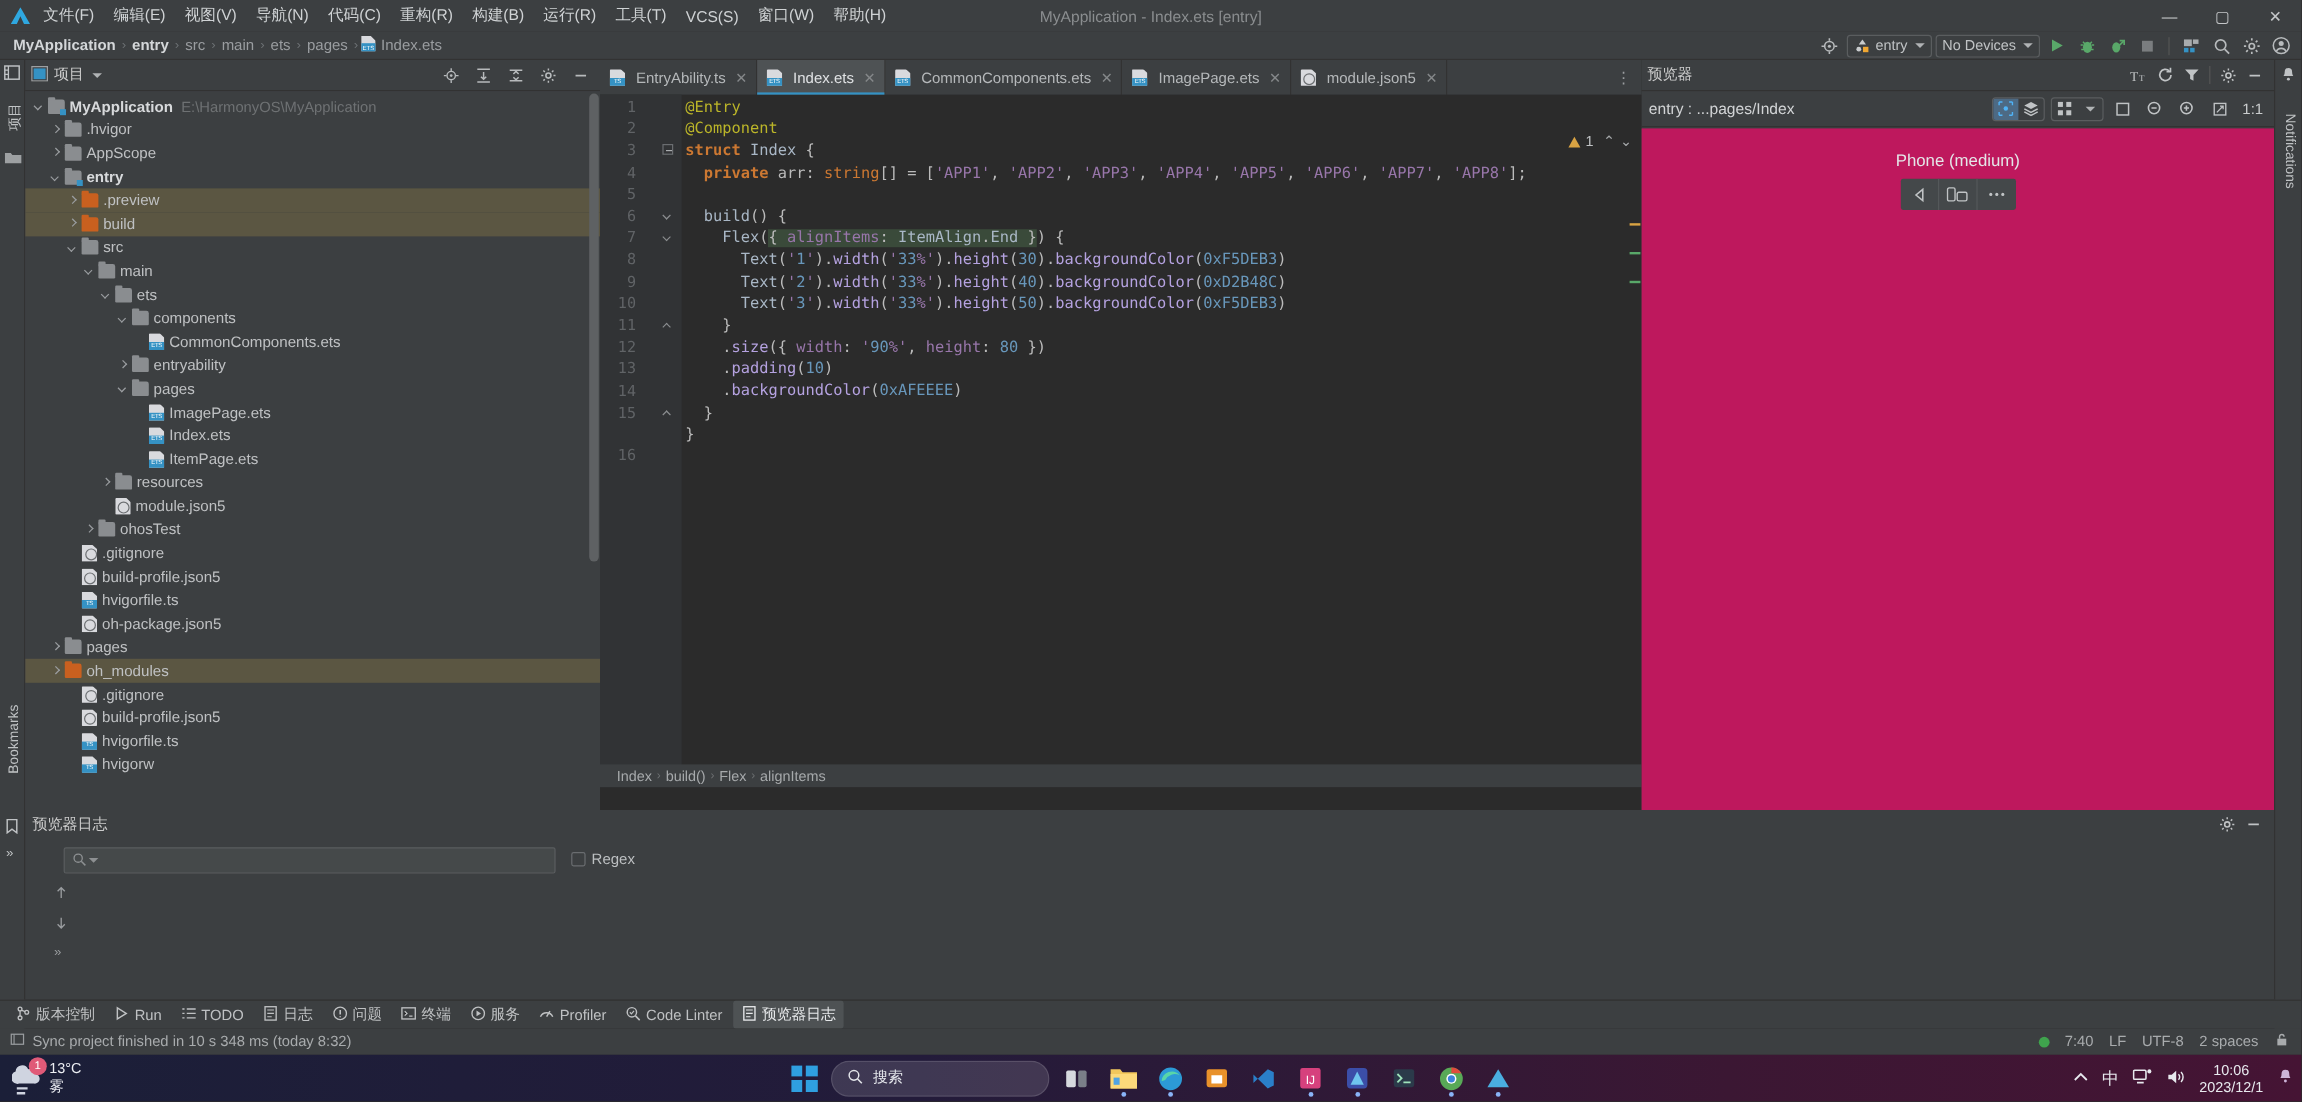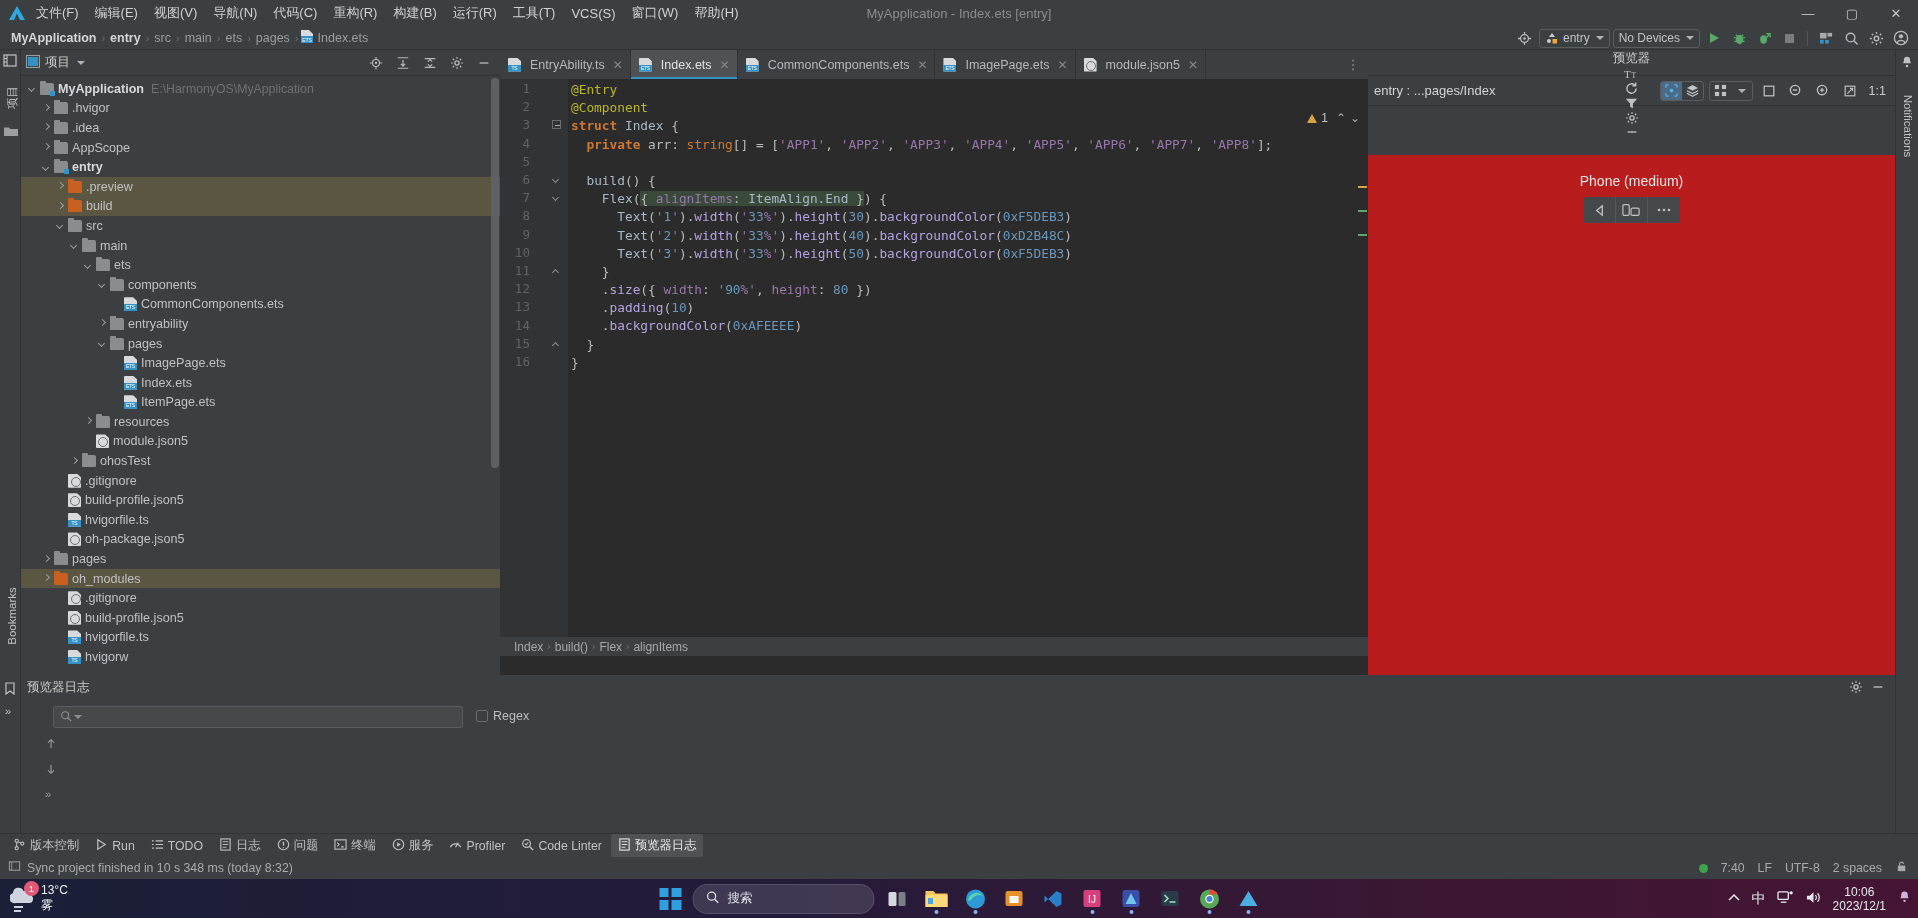--- a/index.html
+++ b/index.html
@@ -114,30 +114,30 @@
     border-bottom:9px solid #d9a343; position:relative;}
   .markbar{ position:absolute; right:0; top:45px; width:11px; height:560px; }
   .mark{ position:absolute; right:1px; width:9px; height:2px; }
 
   .bcrumbs{ position:absolute; left:0; bottom:0; width:868px; height:19px; background:#3c3f41;
     display:flex; align-items:center; padding-left:14px; font-size:12px; color:#a6a9ab; gap:4px;}
   .bcrumbs .s{ color:#6c6f71; font-size:10px; }
 
   
   .previewer{ position:absolute; left:1368px; top:50px; width:527px; height:625px; background:#3c3f41; }
-  .pv-head{ height:26px; display:flex; align-items:center; padding:0 5px; border-bottom:1px solid #323232;flex-direction:column; }
+  .pv-head{ height:26px; display:flex; align-items:center; padding:0 5px; border-bottom:1px solid #323232; }
   .pv-title{ color:#ccc; font-size:12.5px; }
   .pv-bar2{ height:30px; display:flex; align-items:center; padding:0 6px; gap:5px;
     border-bottom:1px solid #323232; }
   .pv-path{ color:#d2d4d6; font-size:13px; }
   .seg{ display:flex; border:1px solid #5a5d5f; border-radius:3px; overflow:hidden; height:20px; }
   .seg div{ width:21px; display:flex; align-items:center; justify-content:center; }
   .seg div.on{ background:#4d6a84; }
-  .pv-body{ position:absolute; left:0; top:57px; width:527px; height:568px; background:#b91c1c;
-    overflow:hidden;margin-top:48px; }
+  .pv-body{ position:absolute; left:0; top:57px; width:527px; height:568px; background:#be185d;
+    overflow:hidden; }
   .dev-label{ text-align:center; color:#e4e6e8; font-size:14px; margin-top:18px; }
   .dev-toolbar{ width:96px; height:26px; margin:8px auto 0; background:#44484a; border-radius:2px;
     display:flex; align-items:center; }
   .dev-toolbar > div{ flex:1; display:flex; align-items:center; justify-content:center; height:26px; }
   .dev-toolbar .d2{ border-left:1px solid #54585a; border-right:1px solid #54585a;}
 
   
   .notifrail{ position:absolute; left:1895px; top:50px; width:23px; height:808px; background:#3c3f41;
     border-left:1px solid #323232; }
   .notifrail .vtxt{ position:absolute; left:-28px; top:70px; width:80px; text-align:center;
@@ -390,26 +390,20 @@
       <div class="row">
         <span style="display:inline-block;width:20px"></span>
         <span class="arr r"></span>
         <span class="fico folder"></span>
         <span class="rlabel">.hvigor</span>
       </div>
       <div class="row">
         <span style="display:inline-block;width:20px"></span>
         <span class="arr r"></span>
         <span class="fico folder"></span>
-        <span class="rlabel">.idea</span>
-      </div>
-      <div class="row">
-        <span style="display:inline-block;width:20px"></span>
-        <span class="arr r"></span>
-        <span class="fico folder"></span>
         <span class="rlabel">AppScope</span>
       </div>
       <div class="row">
         <span style="display:inline-block;width:20px"></span>
         <span class="arr d"></span>
         <span class="fico folder mod"></span>
         <span class="rlabel b">entry</span>
       </div>
       <div class="row hl">
         <span style="display:inline-block;width:34px"></span>
@@ -626,21 +620,21 @@
         <div class="lnum" style="top: 93px;">6</div>
         <div class="lnum" style="top: 111.2px;">7</div>
         <div class="lnum" style="top: 129.4px;">8</div>
         <div class="lnum" style="top: 147.6px;">9</div>
         <div class="lnum" style="top: 165.8px;">10</div>
         <div class="lnum" style="top: 184px;">11</div>
         <div class="lnum" style="top: 202.2px;">12</div>
         <div class="lnum" style="top: 220.4px;">13</div>
         <div class="lnum" style="top: 238.6px;">14</div>
         <div class="lnum" style="top: 256.8px;">15</div>
-        <div class="lnum" style="top: 275px;">16</div>
+        <div class="lnum" style="top: 292px;">16</div>
         <div class="fold" style="top: 41.4px;">
           <span class="sq"></span>
         </div>
         <div class="fold" style="top: 96px;">
           <span class="arrow-d"></span>
         </div>
         <div class="fold" style="top: 114.2px;">
           <span class="arrow-d"></span>
         </div>
         <div class="fold" style="top: 187px;">

